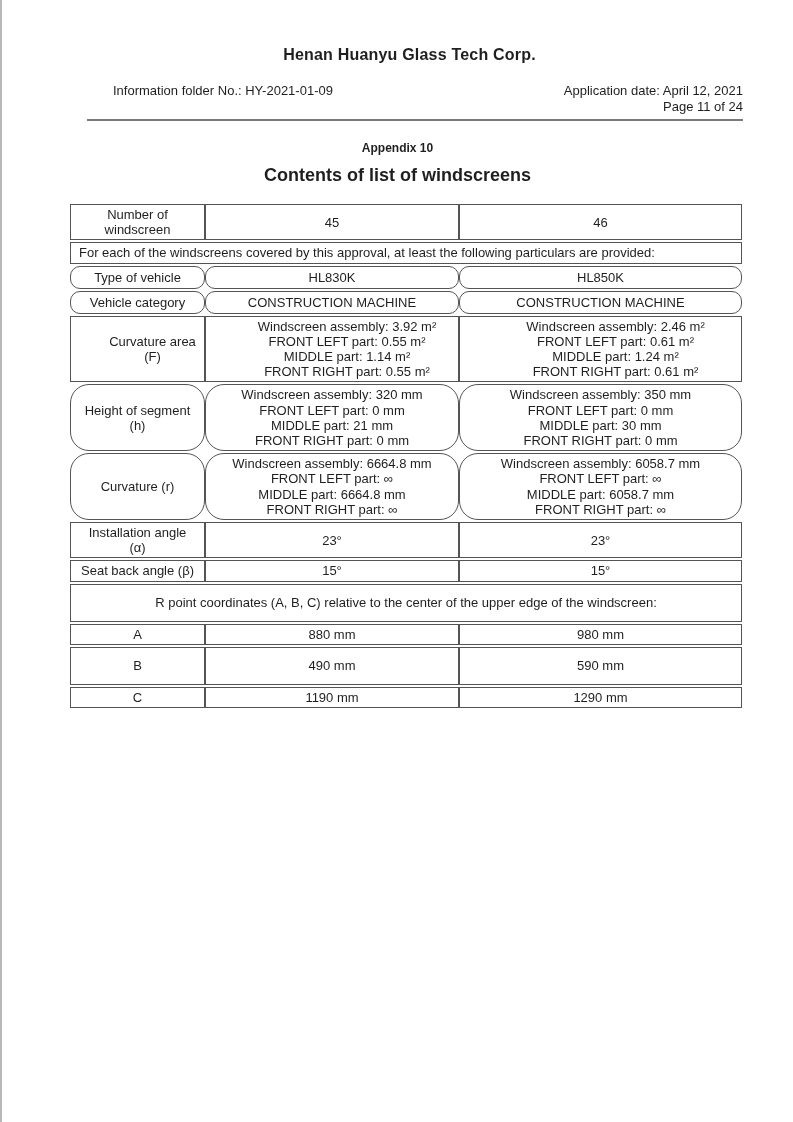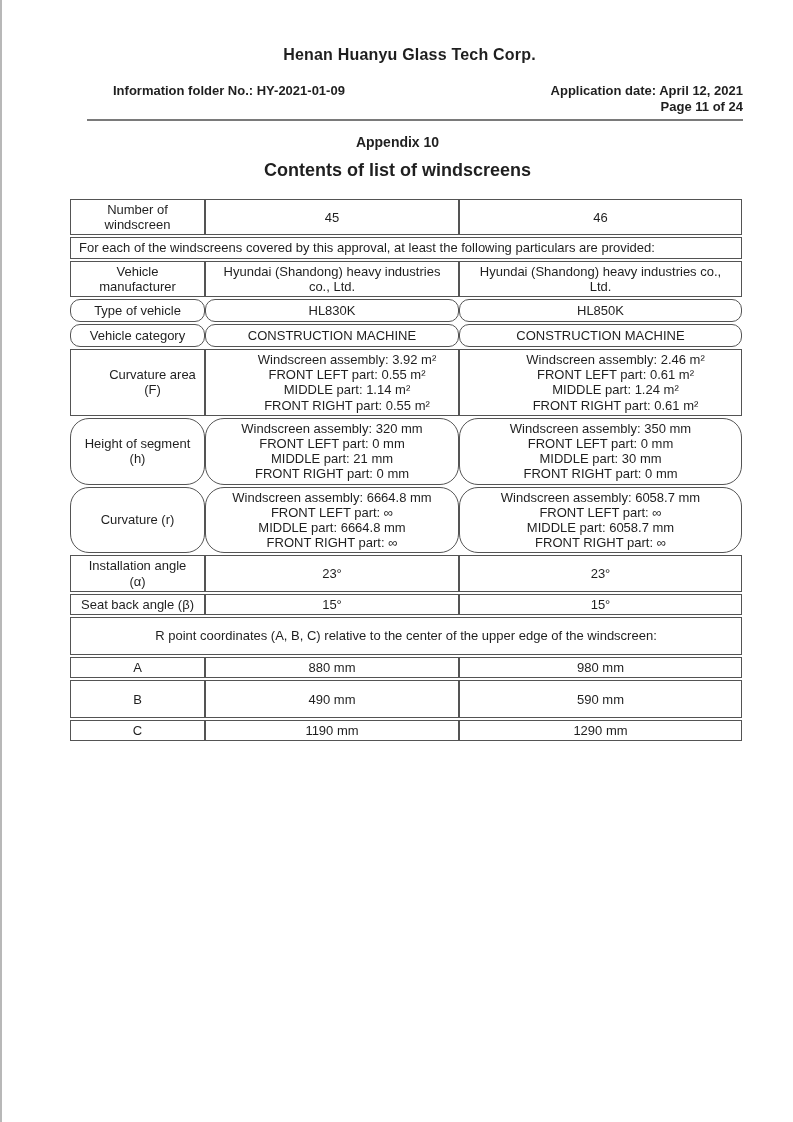--- a/index.html
+++ b/index.html
@@ -27,33 +27,32 @@
   }
   .header-row {
     margin-top: 19px;
     padding-left: 111px;
     padding-right: 50px;
     display: flex;
     justify-content: space-between;
     align-items: flex-start;
     font-size: 13px;
     line-height: 16px;
-    font-weight: bold;
   }
   .header-right { text-align: right; }
   .header-rule {
     margin: 4px 50px 0 85px;
     border: none;
     border-top: 2px solid #7a7a7a;
     height: 0;
   }
   .appendix-title {
-    margin-top: 13px;
-    text-align: center;
-    font-size: 14px;
+    margin-top: 20px;
+    text-align: center;
+    font-size: 12px;
     font-weight: bold;
   }
   .appendix-subtitle {
     margin-top: 10px;
     text-align: center;
     font-size: 18px;
     font-weight: bold;
   }
   table.ws-table {
     margin: 16px 0 0 68px;
@@ -116,28 +115,20 @@
     <tbody>
       <tr class="h32">
         <td>Number of
 windscreen</td>
         <td>45</td>
         <td>46</td>
       </tr>
       <tr class="h22">
         <td colspan="3" class="note-cell">For each of the windscreens covered by this approval, at least the following particulars are provided:</td>
       </tr>
-      <tr class="h32">
-        <td>Vehicle
-manufacturer</td>
-        <td>Hyundai (Shandong) heavy industries
-co., Ltd.</td>
-        <td>Hyundai (Shandong) heavy industries co.,
-Ltd.</td>
-      </tr>
       <tr class="h23">
         <td>Type of vehicle</td>
         <td>HL830K</td>
         <td>HL850K</td>
       </tr>
       <tr class="h23">
         <td>Vehicle category</td>
         <td>CONSTRUCTION MACHINE</td>
         <td>CONSTRUCTION MACHINE</td>
       </tr>

